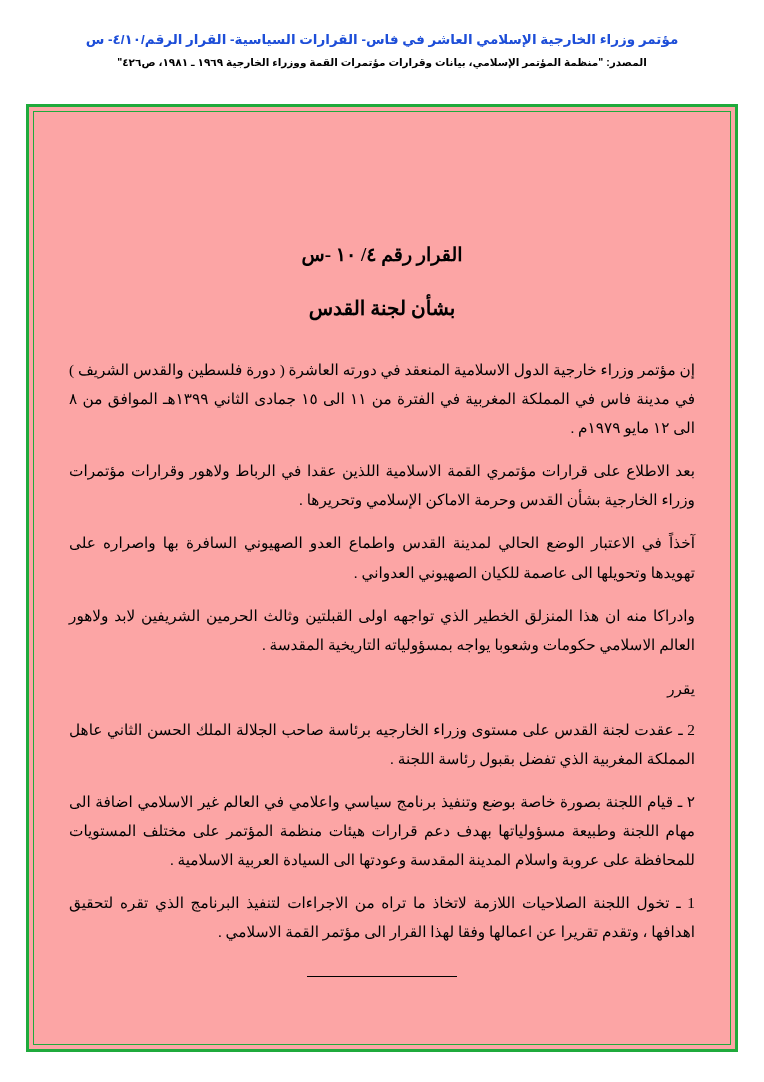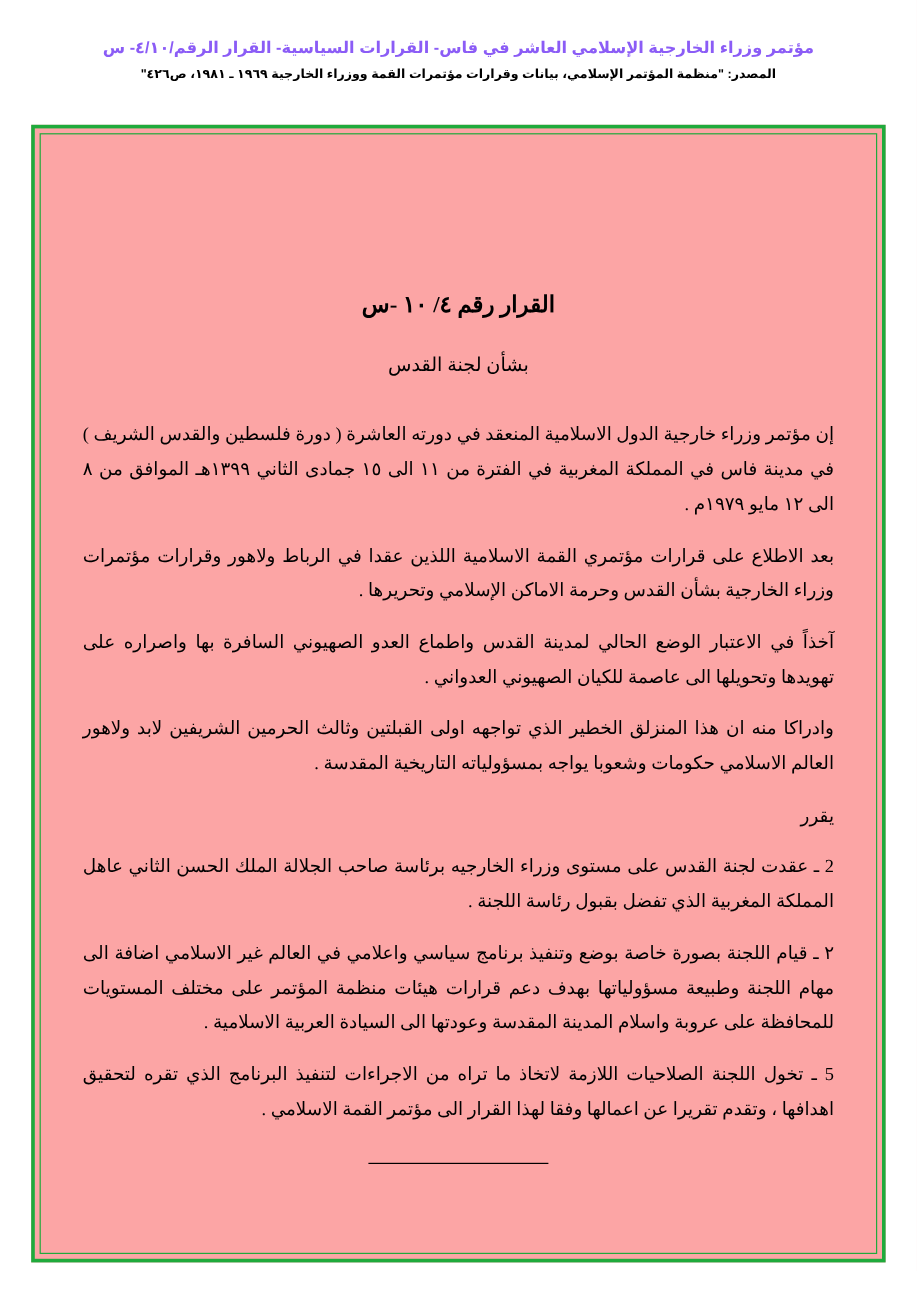--- a/index.html
+++ b/index.html
@@ -25,21 +25,21 @@
   .doc-header {
     padding: 30px 40px 0 40px;
     text-align: center;
   }
   .doc-header .title-line {
     font-family: "Liberation Sans", "DejaVu Sans", sans-serif;
     font-weight: bold;
     font-size: 13.5px;
     letter-spacing: 0px;
     line-height: 1.5;
-    color: #8b5cf6;
+    color: #1d4ed8;
   }
   .doc-header .source-line {
     font-family: "Liberation Sans", "DejaVu Sans", sans-serif;
     font-weight: bold;
     font-size: 10.5px;
     line-height: 1.6;
     margin-top: 4px;
     color: #000;
   }
   
@@ -74,22 +74,22 @@
   }
   .res-title {
     text-align: center;
     font-weight: bold;
     font-size: 19px;
     margin: 0 0 18px 0;
     letter-spacing: 0.5px;
   }
   .res-subtitle {
     text-align: center;
-    font-weight: normal;
-    font-size: 16px;
+    font-weight: bold;
+    font-size: 20px;
     margin: 4px 0 28px 0;
   }
   p.para {
     margin: 0 0 14px 0;
     text-align: justify;
     text-justify: inter-word;
     font-size: 15.3px;
     line-height: 1.9;
   }
   p.verb {
@@ -129,19 +129,19 @@
 
       <p class="para">إن مؤتمر وزراء خارجية الدول الاسلامية المنعقد في دورته العاشرة ( دورة فلسطين والقدس الشريف ) في مدينة فاس في المملكة المغربية في الفترة من ١١ الى ١٥ جمادى الثاني ١٣٩٩هـ الموافق من ٨ الى ١٢ مايو ١٩٧٩م .</p>
       <p class="para">بعد الاطلاع على قرارات مؤتمري القمة الاسلامية اللذين عقدا في الرباط ولاهور وقرارات مؤتمرات وزراء الخارجية بشأن القدس وحرمة الاماكن الإسلامي وتحريرها .</p>
       <p class="para">آخذاً في الاعتبار الوضع الحالي لمدينة القدس واطماع العدو الصهيوني السافرة بها واصراره على تهويدها وتحويلها الى عاصمة للكيان الصهيوني العدواني .</p>
       <p class="para">وادراكا منه ان هذا المنزلق الخطير الذي تواجهه اولى القبلتين وثالث الحرمين الشريفين لابد ولاهور العالم الاسلامي حكومات وشعوبا يواجه بمسؤولياته التاريخية المقدسة .</p>
 
       <p class="verb">يقرر</p>
 
       <p class="item">2 ـ عقدت لجنة القدس على مستوى وزراء الخارجيه برئاسة صاحب الجلالة الملك الحسن الثاني عاهل المملكة المغربية الذي تفضل بقبول رئاسة اللجنة .</p>
       <p class="item">٢ ـ قيام اللجنة بصورة خاصة بوضع وتنفيذ برنامج سياسي واعلامي في العالم غير الاسلامي اضافة الى مهام اللجنة وطبيعة مسؤولياتها بهدف دعم قرارات هيئات منظمة المؤتمر على مختلف المستويات للمحافظة على عروبة واسلام المدينة المقدسة وعودتها الى السيادة العربية الاسلامية .</p>
-      <p class="item">5 ـ تخول اللجنة الصلاحيات اللازمة لاتخاذ ما تراه من الاجراءات لتنفيذ البرنامج الذي تقره لتحقيق اهدافها ، وتقدم تقريرا عن اعمالها وفقا لهذا القرار الى مؤتمر القمة الاسلامي .</p>
+      <p class="item">1 ـ تخول اللجنة الصلاحيات اللازمة لاتخاذ ما تراه من الاجراءات لتنفيذ البرنامج الذي تقره لتحقيق اهدافها ، وتقدم تقريرا عن اعمالها وفقا لهذا القرار الى مؤتمر القمة الاسلامي .</p>
 
       <div class="rule"></div>
     </div>
   </div>
 
 </div>
 
 </body></html>

